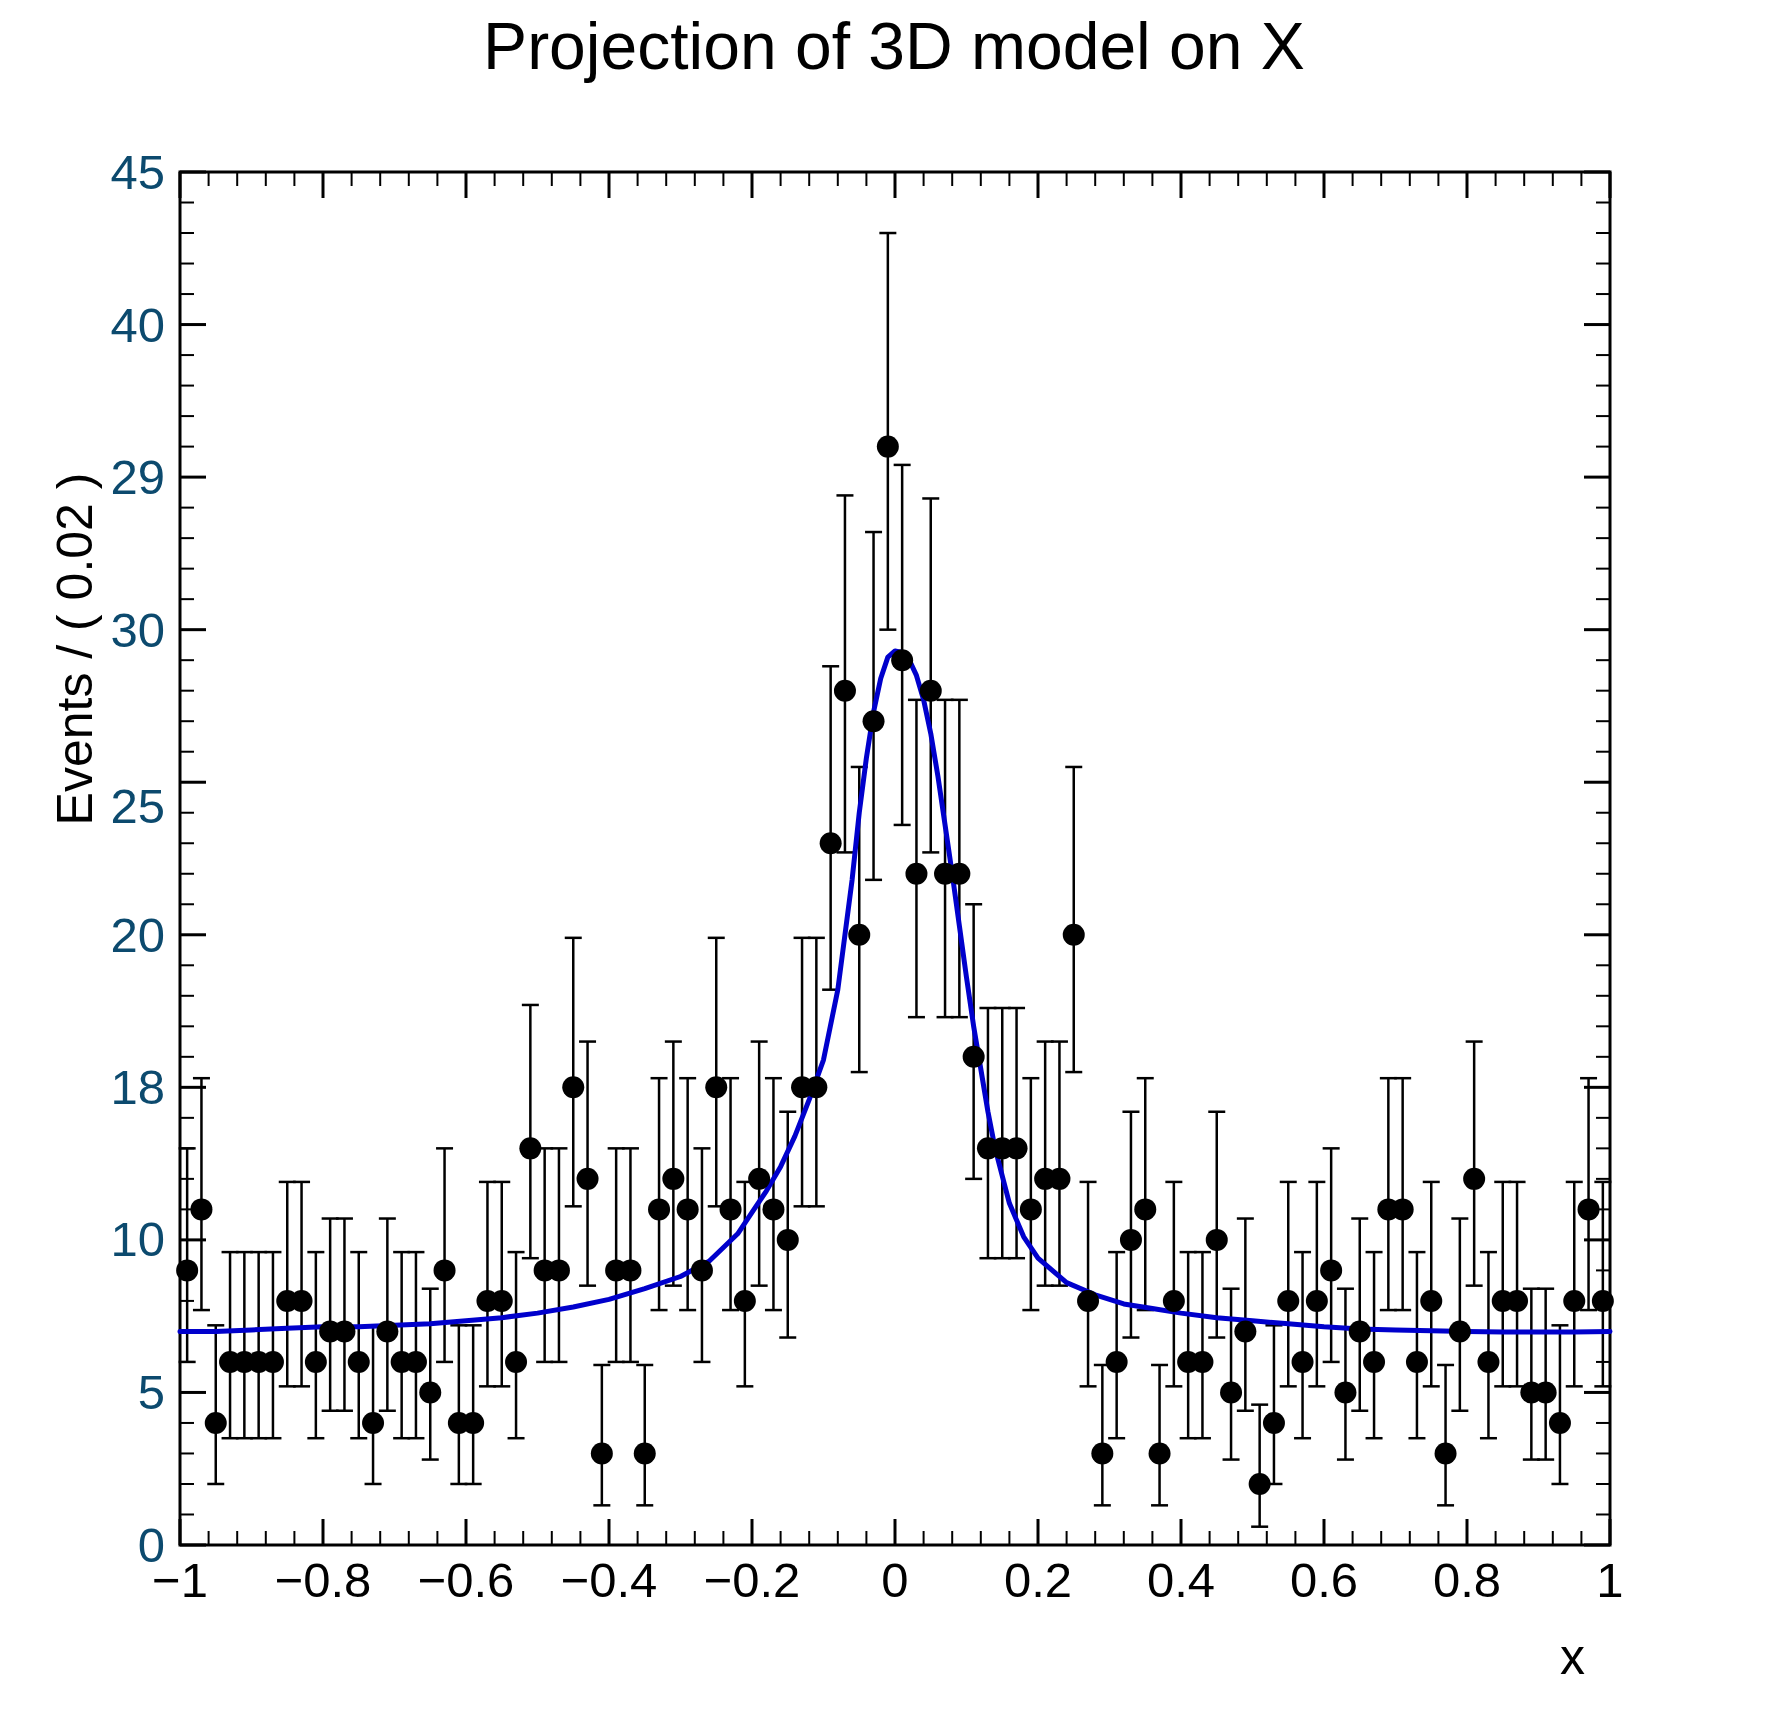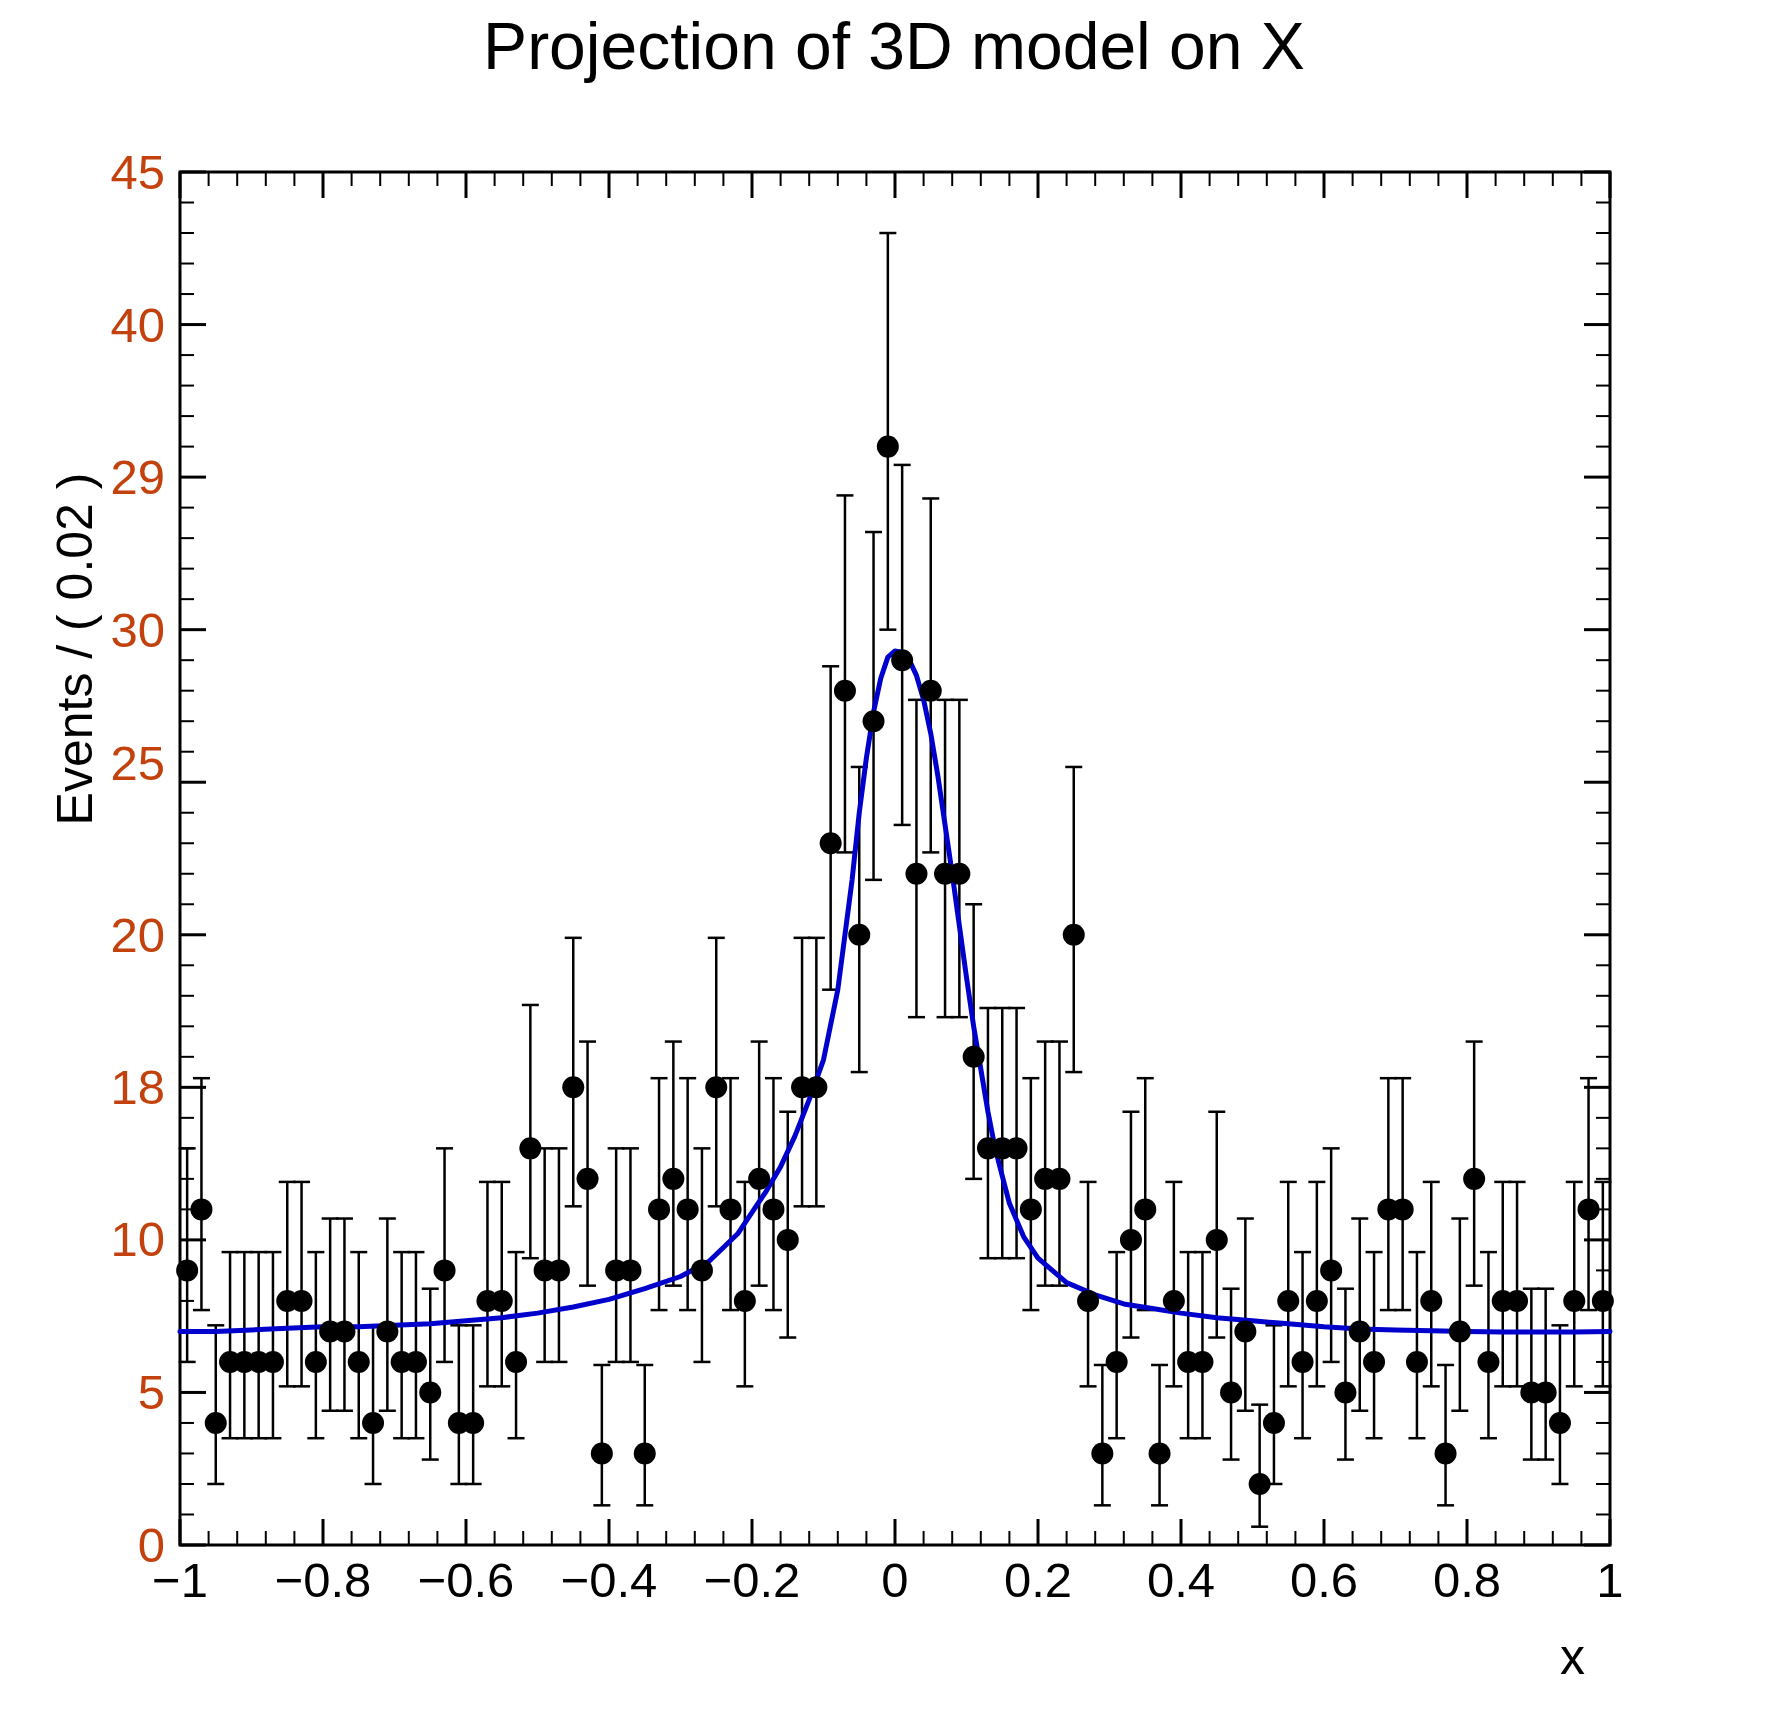--- a/index.html
+++ b/index.html
@@ -21,21 +21,21 @@
     font-size:50px;color:#000;white-space:nowrap;
   }
 
   .xlabel{
     position:absolute;left:1560px;top:1628px;
     font-size:50px;color:#000;
   }
 
   .ytick-label{
     position:absolute;right:0;text-align:right;
-    font-size:49px;color:#c2410c;white-space:nowrap;
+    font-size:49px;color:#0c4a6e;white-space:nowrap;
     transform:translateY(-50%);
   }
   .ytick-wrap{position:absolute;left:0px;top:0;width:165px;height:1716px;}
 
   .xtick-label{
     position:absolute;top:1552px;
     font-size:49px;color:#000;white-space:nowrap;
     transform:translateX(-50%);
   }
 
@@ -50,21 +50,21 @@
 
   <div class="ylabel">Events / ( 0.02 )</div>
   <div class="xlabel">x</div>
 
   <div class="ytick-wrap" id="ytick-wrap">
       <div class="ytick-label" style="top: 1545px;">0</div>
       <div class="ytick-label" style="top: 1392.44px;">5</div>
       <div class="ytick-label" style="top: 1239px;">10</div>
       <div class="ytick-label" style="top: 1087.33px;">18</div>
       <div class="ytick-label" style="top: 934.778px; margin-left: 44px;">20</div>
-      <div class="ytick-label" style="top: 763px;">25</div>
+      <div class="ytick-label" style="top: 806px;">25</div>
       <div class="ytick-label" style="top: 629.667px; margin-left: 21px;">30</div>
       <div class="ytick-label" style="top: 477.111px;">29</div>
       <div class="ytick-label" style="top: 324.556px;">40</div>
       <div class="ytick-label" style="top: 172px;">45</div>
     </div>
   <div id="xtick-wrap">
       <div class="xtick-label" style="left: 180px;">−1</div>
       <div class="xtick-label" style="left: 323px;">−0.8</div>
       <div class="xtick-label" style="left: 466px;">−0.6</div>
       <div class="xtick-label" style="left: 609px;">−0.4</div>

